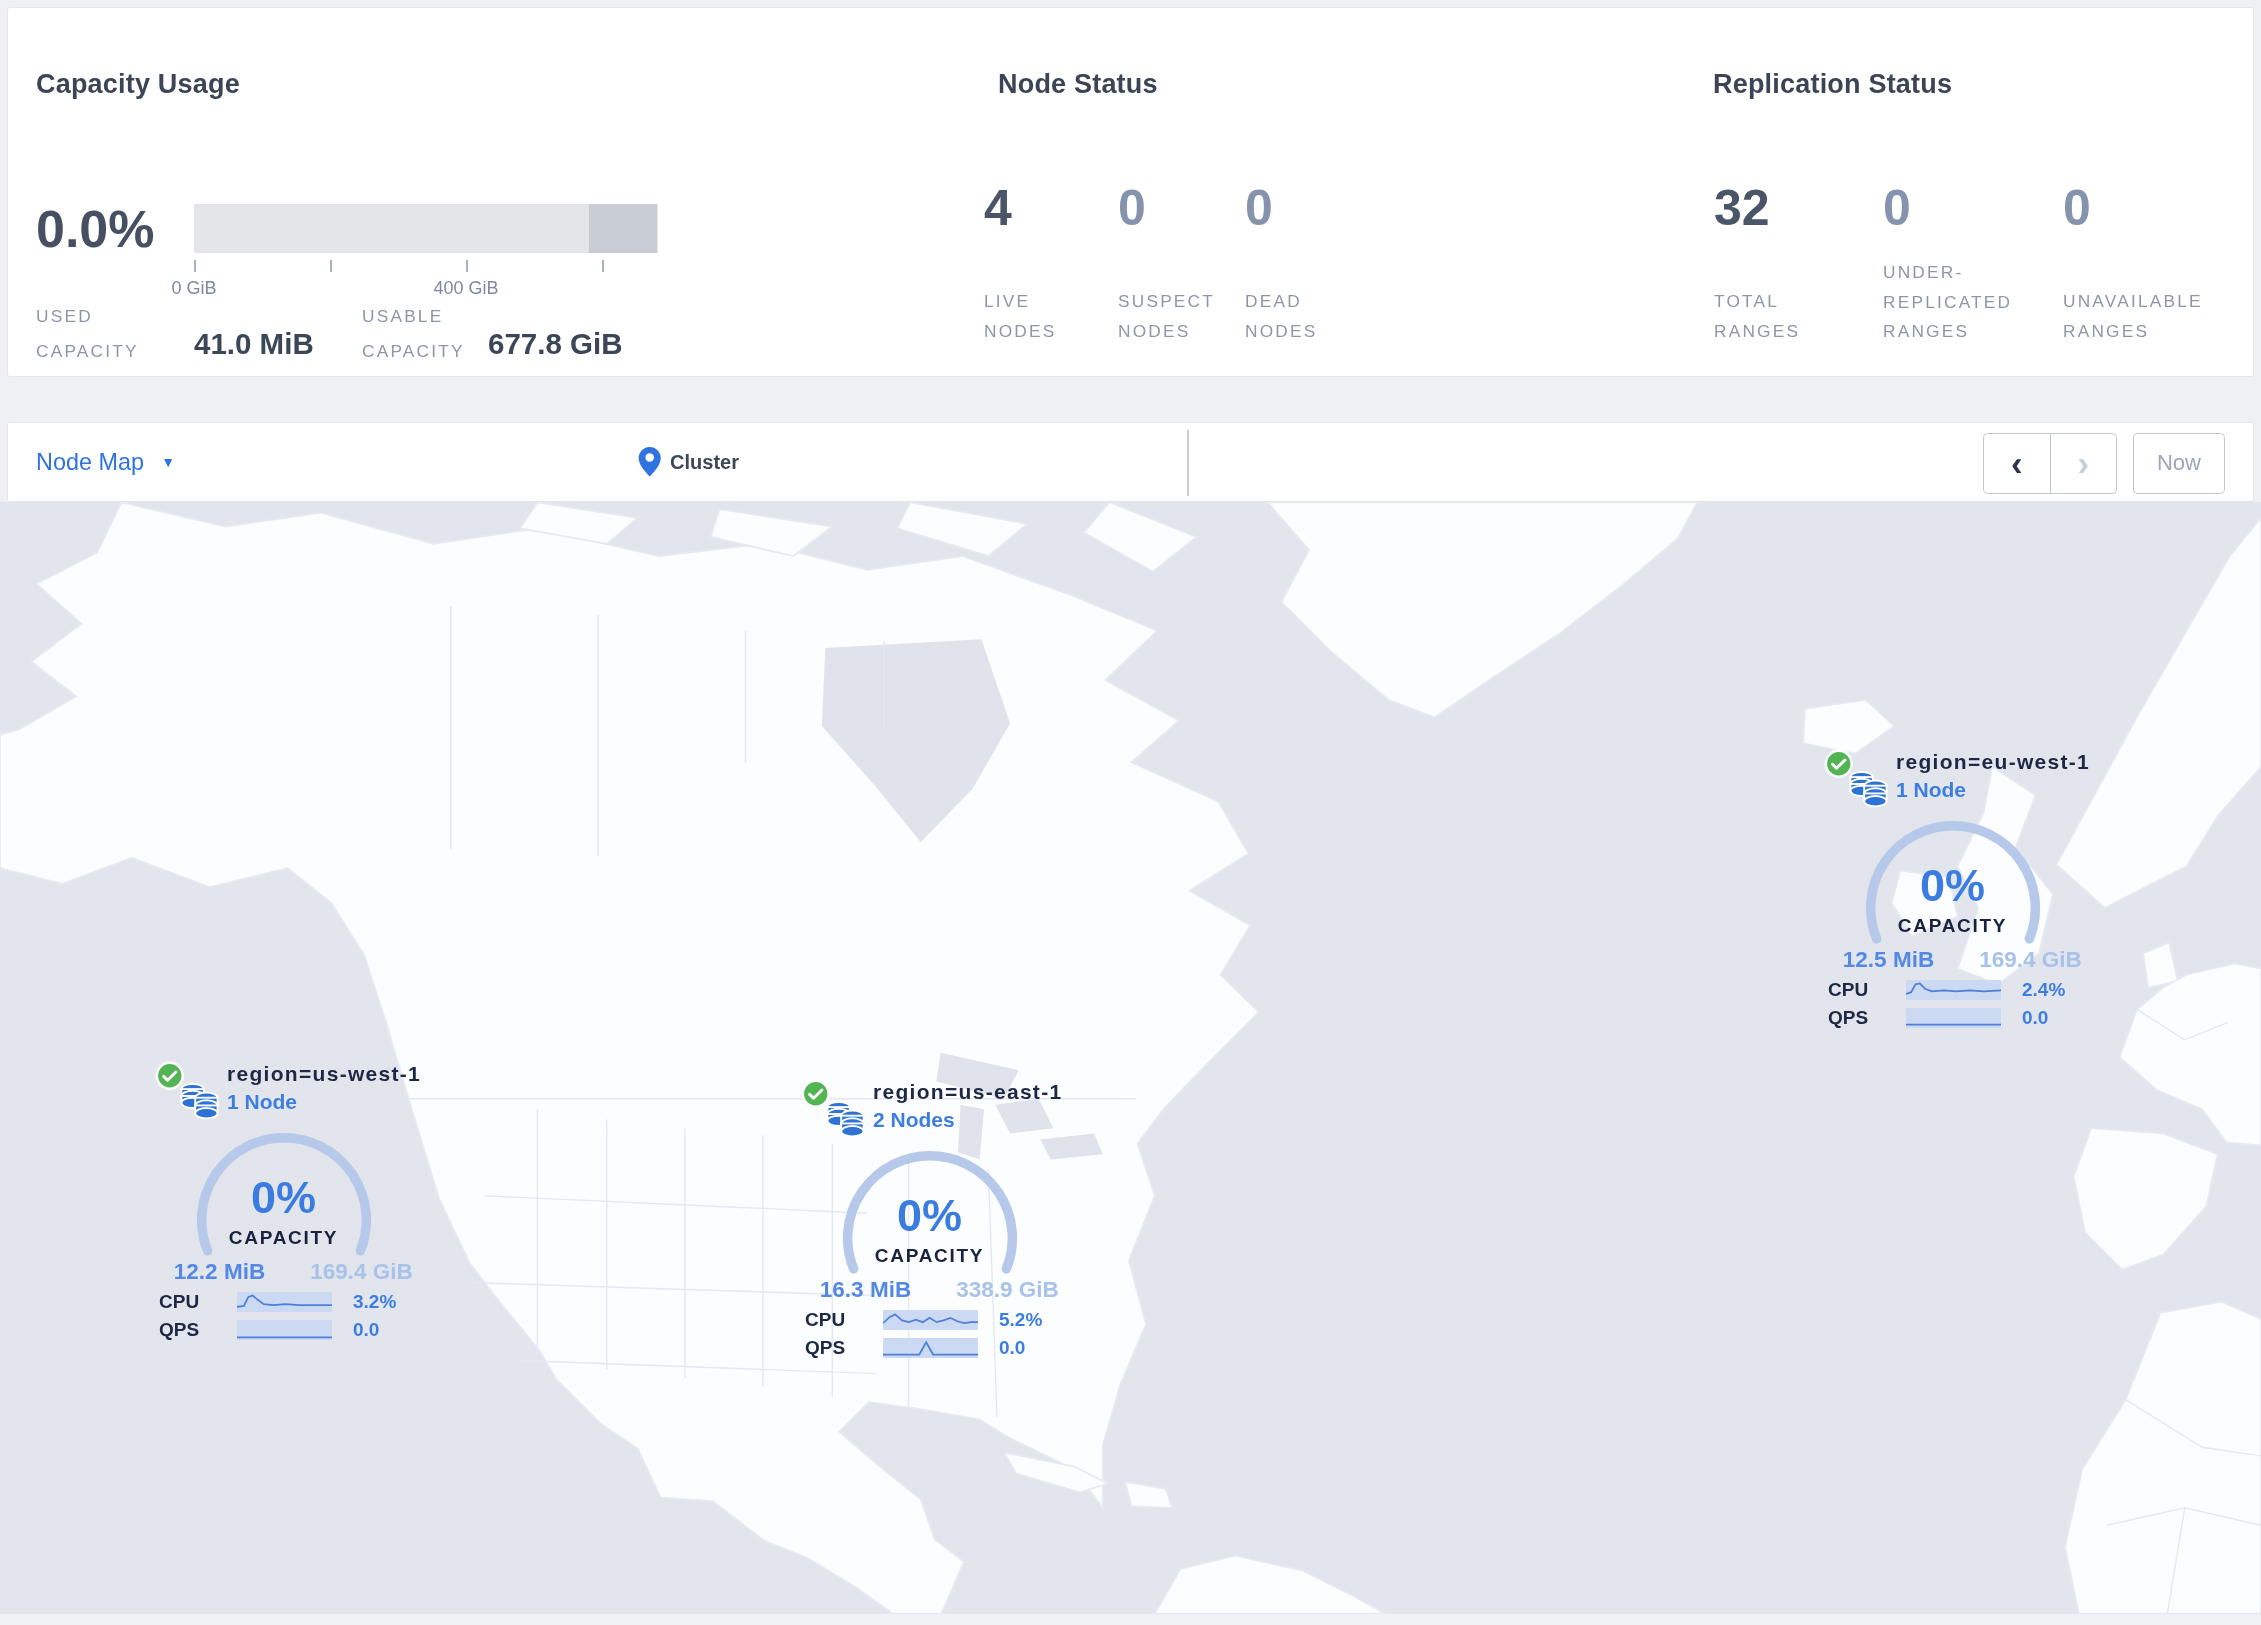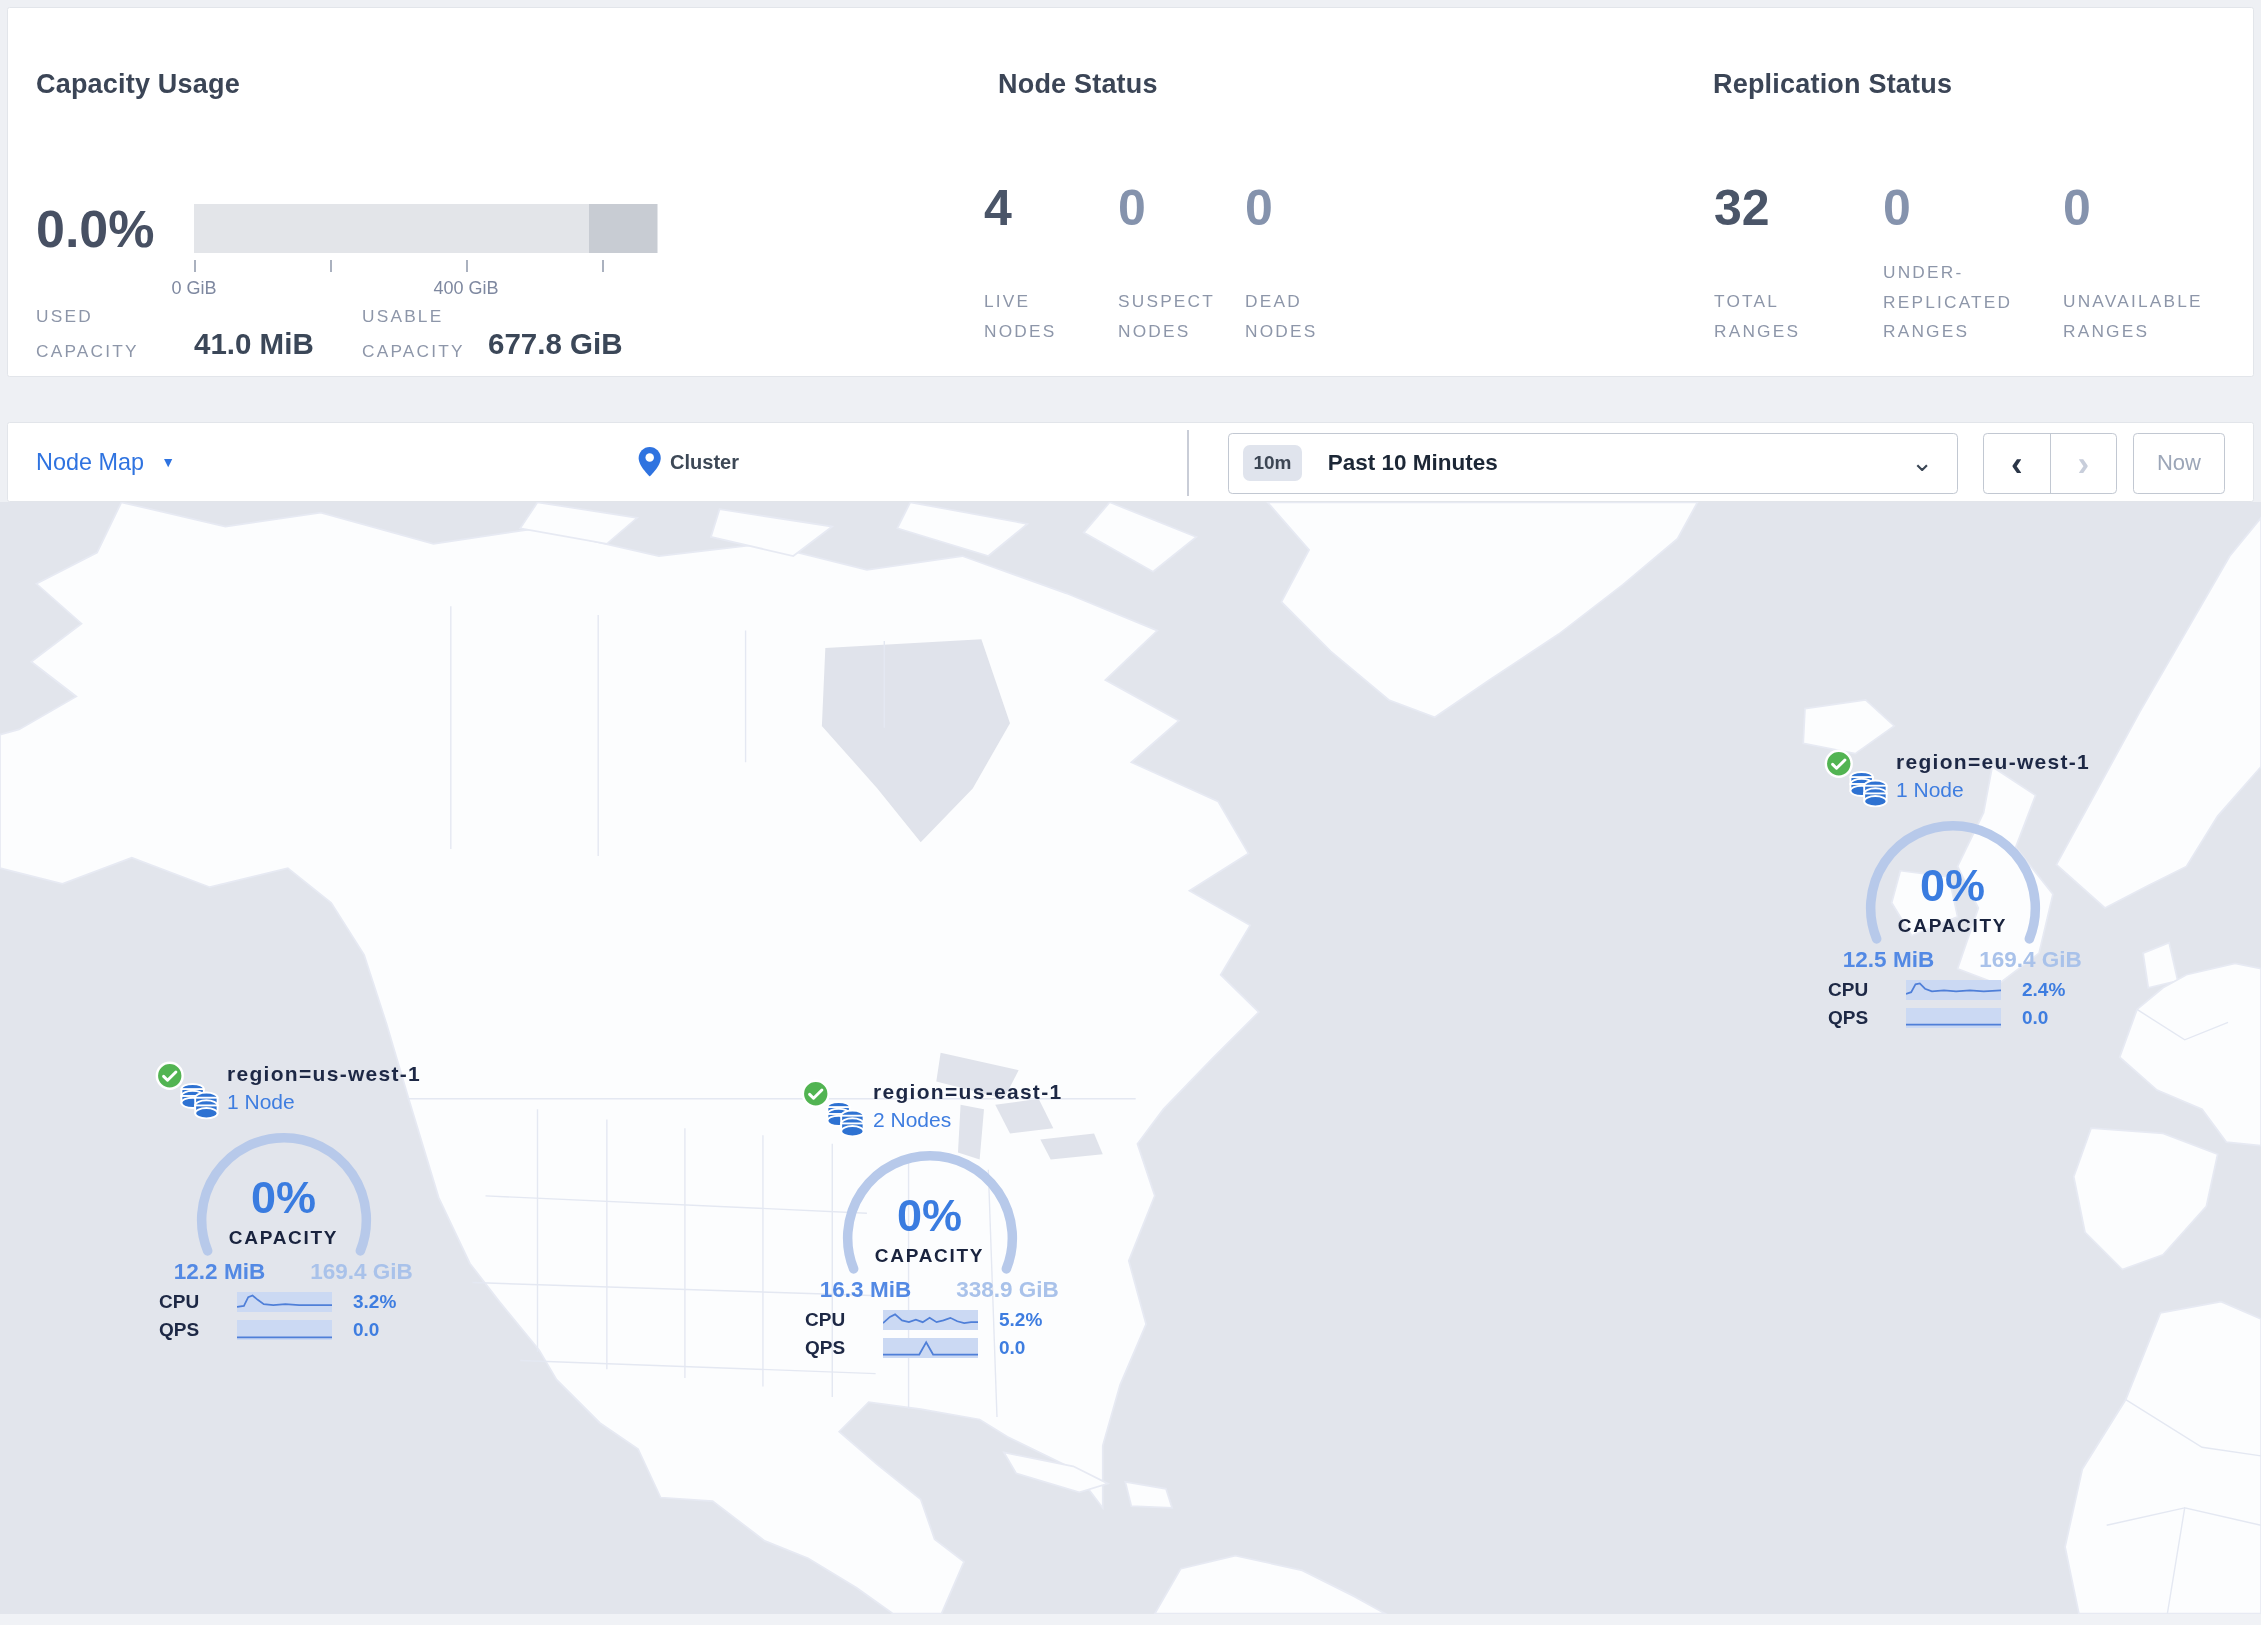--- a/index.html
+++ b/index.html
@@ -57,21 +57,21 @@
   .water { fill:#e0e3eb; }
   .border-line { fill:none; stroke:#e4e8f2; stroke-width:1.6; }
   #bottomstrip { position:absolute; left:0; top:1614px; width:2261px; height:12px; background:#f0f2f6; }
 
   
   .marker { position:absolute; width:286px; height:329px; }
   .m-check { position:absolute; left:10.4px; top:40px; width:29.5px; height:29.5px; }
   .m-db { position:absolute; left:33px; top:61px; width:43px; height:40px; }
   .m-region { position:absolute; left:82px; top:41px; font-size:21px; font-weight:700;
               letter-spacing:1.3px; color:#1d2845; white-space:nowrap; }
-  .m-nodes { position:absolute; left:82px; top:69px; font-size:21px; font-weight:400; color:#3e7de0; cursor:pointer; }
+  .m-nodes { position:absolute; left:82px; top:69px; font-size:21px; font-weight:700; color:#3e7de0; cursor:pointer; }
   .m-arc { position:absolute; left:48px; top:108px; width:182px; height:182px; }
   .m-pct { position:absolute; left:52px; top:151px; width:173px; text-align:center;
            font-size:45px; font-weight:700; color:#3a7ce0; }
   .m-cap { position:absolute; left:52px; top:206px; width:173px; text-align:center;
            font-size:19px; font-weight:700; letter-spacing:1.7px; color:#19233e; }
   .m-used { position:absolute; left:14px; top:238px; width:121px; text-align:center;
             font-size:22.5px; font-weight:600; color:#5389e4; white-space:nowrap; }
   .m-total { position:absolute; left:156px; top:238px; width:121px; text-align:center;
              font-size:22.5px; font-weight:600; color:#a9c2ea; white-space:nowrap; }
   .m-metric-label { position:absolute; left:14px; width:61px; text-align:left;
@@ -150,25 +150,20 @@
     <span class="caret">▼</span>
   </div>
   <div class="crumb">
     <svg class="pin-ic" viewBox="0 0 24 32">
       <path d="M12 0C5.4 0 0 5.4 0 12c0 9 12 20 12 20s12-11 12-20C24 5.4 18.6 0 12 0z" fill="#2f73e0"></path>
       <circle cx="12" cy="11.5" r="4.6" fill="#fff"></circle>
     </svg>
     <span>Cluster</span>
   </div>
   <div class="tb-divider"></div>
-  <div class="timebox">
-    <span class="timebadge">10m</span>
-    <span class="timerange">Past 10 Minutes</span>
-    <span class="timechev">⌄</span>
-  </div>
   <div class="arrowgroup">
     <div class="arrowbtn prev">‹</div>
     <div class="arrowbtn next">›</div>
   </div>
   <div class="nowbtn">Now</div>
 </div>
 
 <div id="map">
   <svg class="world" width="2261" height="1112" viewBox="0 0 2608 1282">
 

